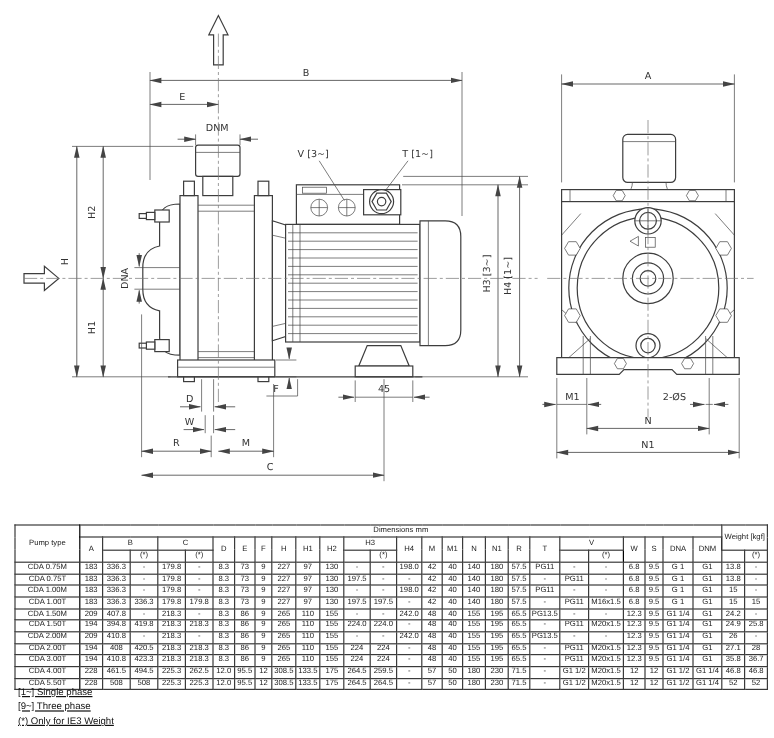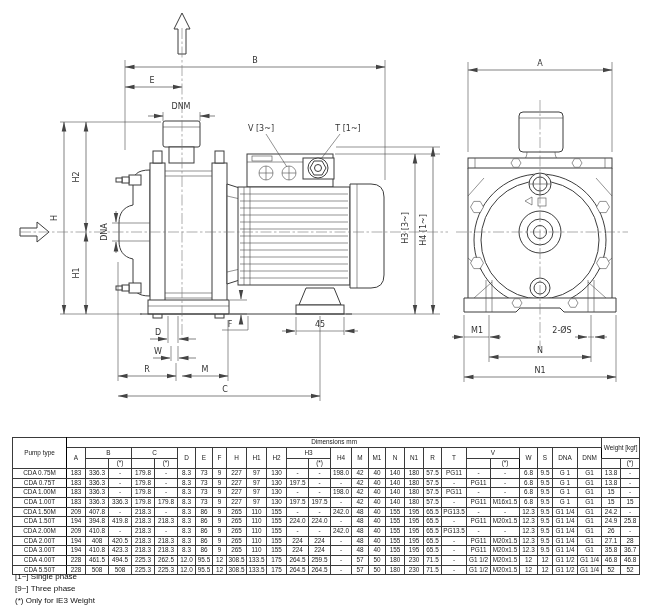--- a/index.html
+++ b/index.html
@@ -16,21 +16,21 @@
   table.dims{position:absolute;left:12px;top:437px;width:627px;border-collapse:collapse;
     table-layout:fixed;border:1.5px solid #000;font-size:6.4px;color:#1a1a1a;
     font-family:"Liberation Sans",sans-serif;}
   table.dims th,table.dims td{border:.6px solid #3a3a3a;padding:0;text-align:center;
     font-weight:400;height:8.7px;line-height:1.05;white-space:nowrap;overflow:hidden;}
   table.dims thead th{height:9.3px;}
   table.dims .tl{border-left:1.3px solid #000;}
   table.dims .pt{border-right:1.3px solid #000;}
   table.dims .wrap{white-space:normal;line-height:1.1;}
 
-  .notes{position:absolute;left:15px;top:571px;font-size:8px;color:#111;line-height:1.5;}
+  .notes{position:absolute;left:15px;top:571px;font-size:8px;color:#111;line-height:1.5;text-decoration:underline;}
 </style>
 </head>
 <body>
 <div class="sheet">
 
 <svg width="645" height="432" viewBox="0 0 645 432">
   <defs>
     <marker id="ma" orient="auto" markerUnits="userSpaceOnUse" markerWidth="12" markerHeight="8" refX="9.5" refY="3">
       <path d="M0,0.7 L10,3 L0,5.3 Z" fill="#444"></path>
     </marker>

